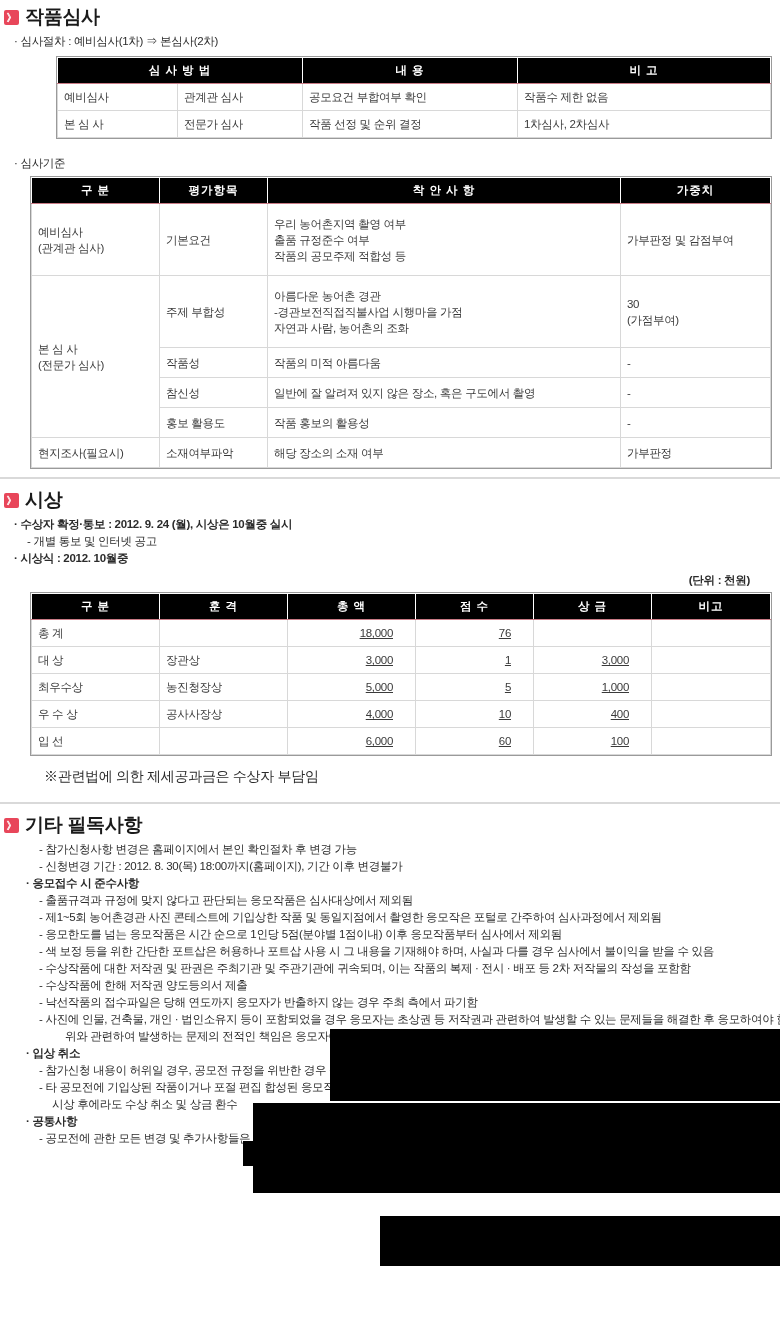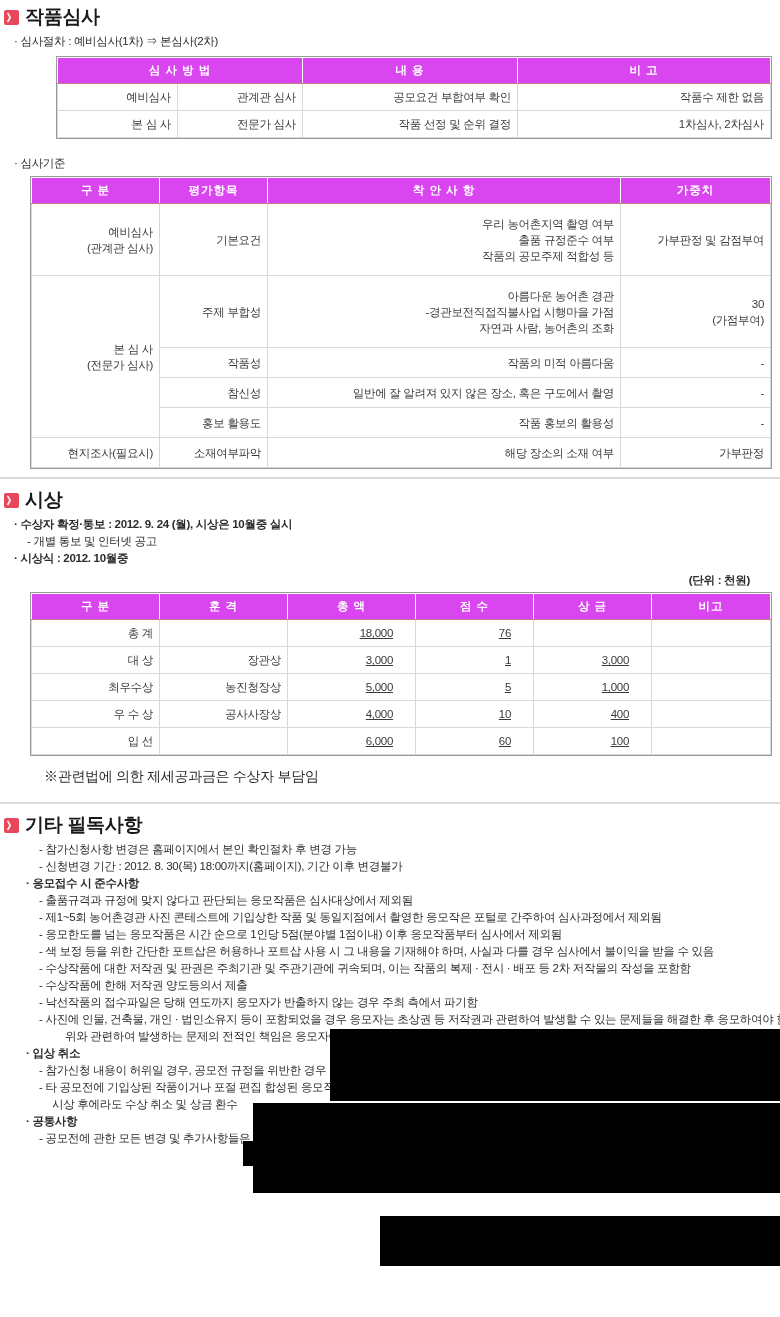--- a/index.html
+++ b/index.html
@@ -62,39 +62,39 @@
   
   .tbl-wrap { padding: 2px 8px 6px 30px; }
   .tbl-wrap.narrow { padding-left: 56px; padding-right: 8px; }
   table {
     border-collapse: collapse;
     width: 100%;
     font-size: 11.5px;
     letter-spacing: -0.3px;
   }
   th {
-    background: #d946ef;
+    background: #000000;
     color: #ffffff;
     font-weight: bold;
     border: 1px solid #ffffff;
     border-bottom: 1px solid #c97b86;
     padding: 5px 4px;
     text-align: center;
     letter-spacing: 1px;
     font-size: 11.5px;
   }
   td {
     border: 1px solid #d8d8d8;
     padding: 5px 6px;
     color: #3a3a3a;
     vertical-align: middle;
     line-height: 16px;
   }
-  td.c { text-align: right; }
-  td.l { text-align: right; }
+  td.c { text-align: left; }
+  td.l { text-align: left; }
   td.r { text-align: right; padding-right: 22px; text-decoration: underline; }
   .tbl-outer { border: 1px solid #9a9a9a; }
   .tbl-outer table { border: none; }
 
   .unit {
     text-align: right;
     padding: 2px 30px 2px 0;
     font-size: 11.5px;
     color: #2b2b2b;
     font-weight: bold;

